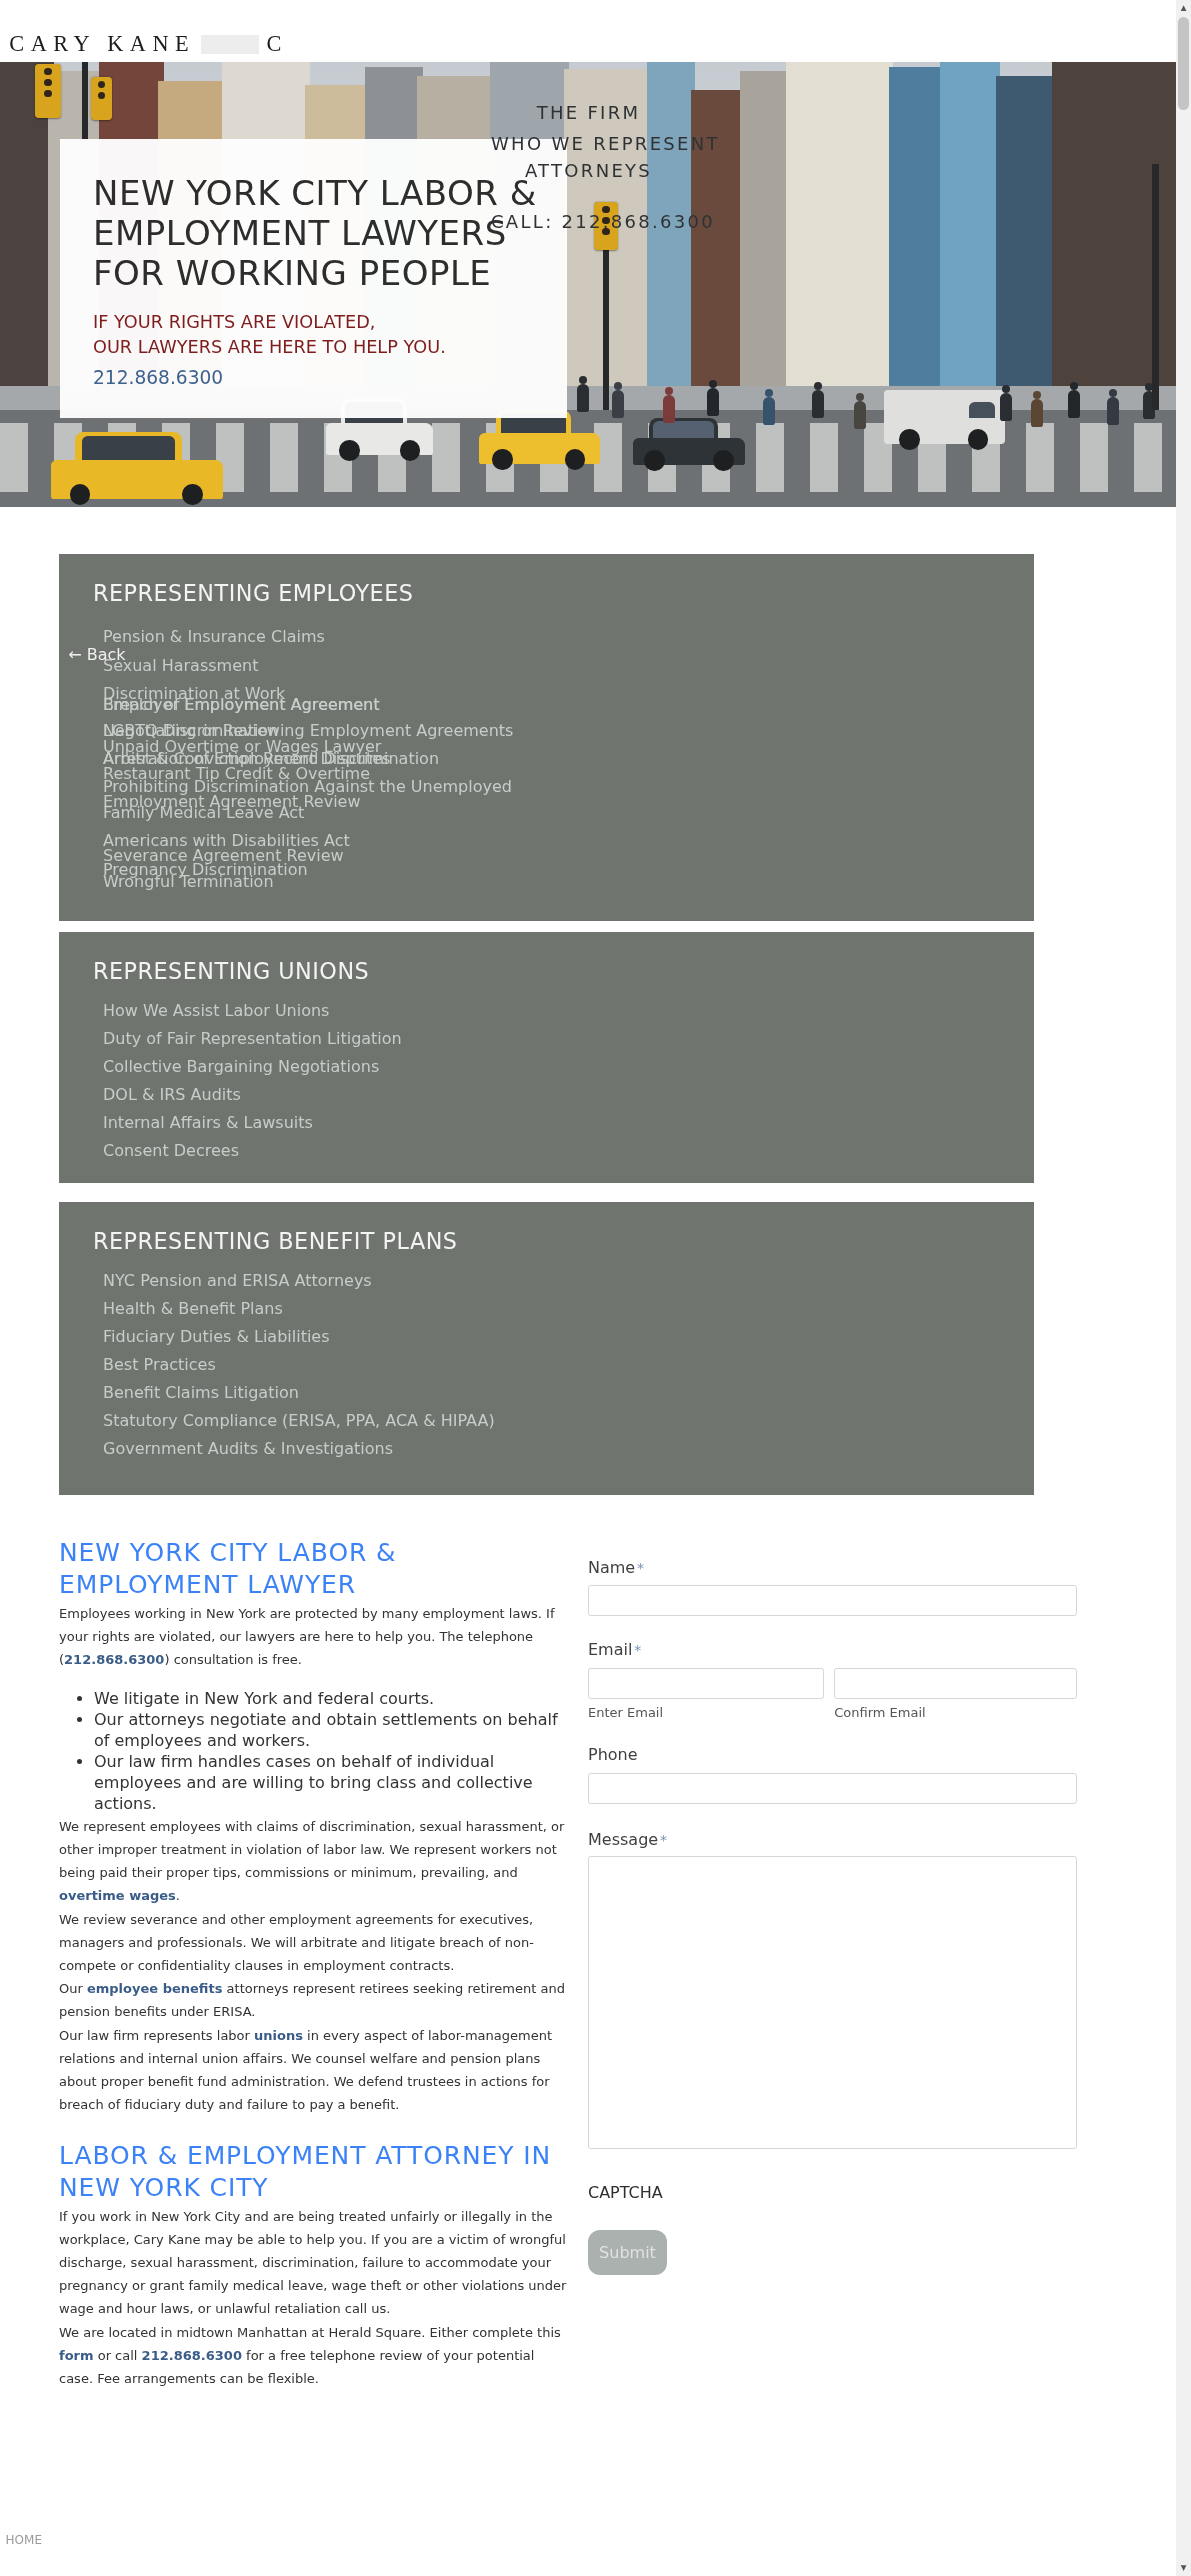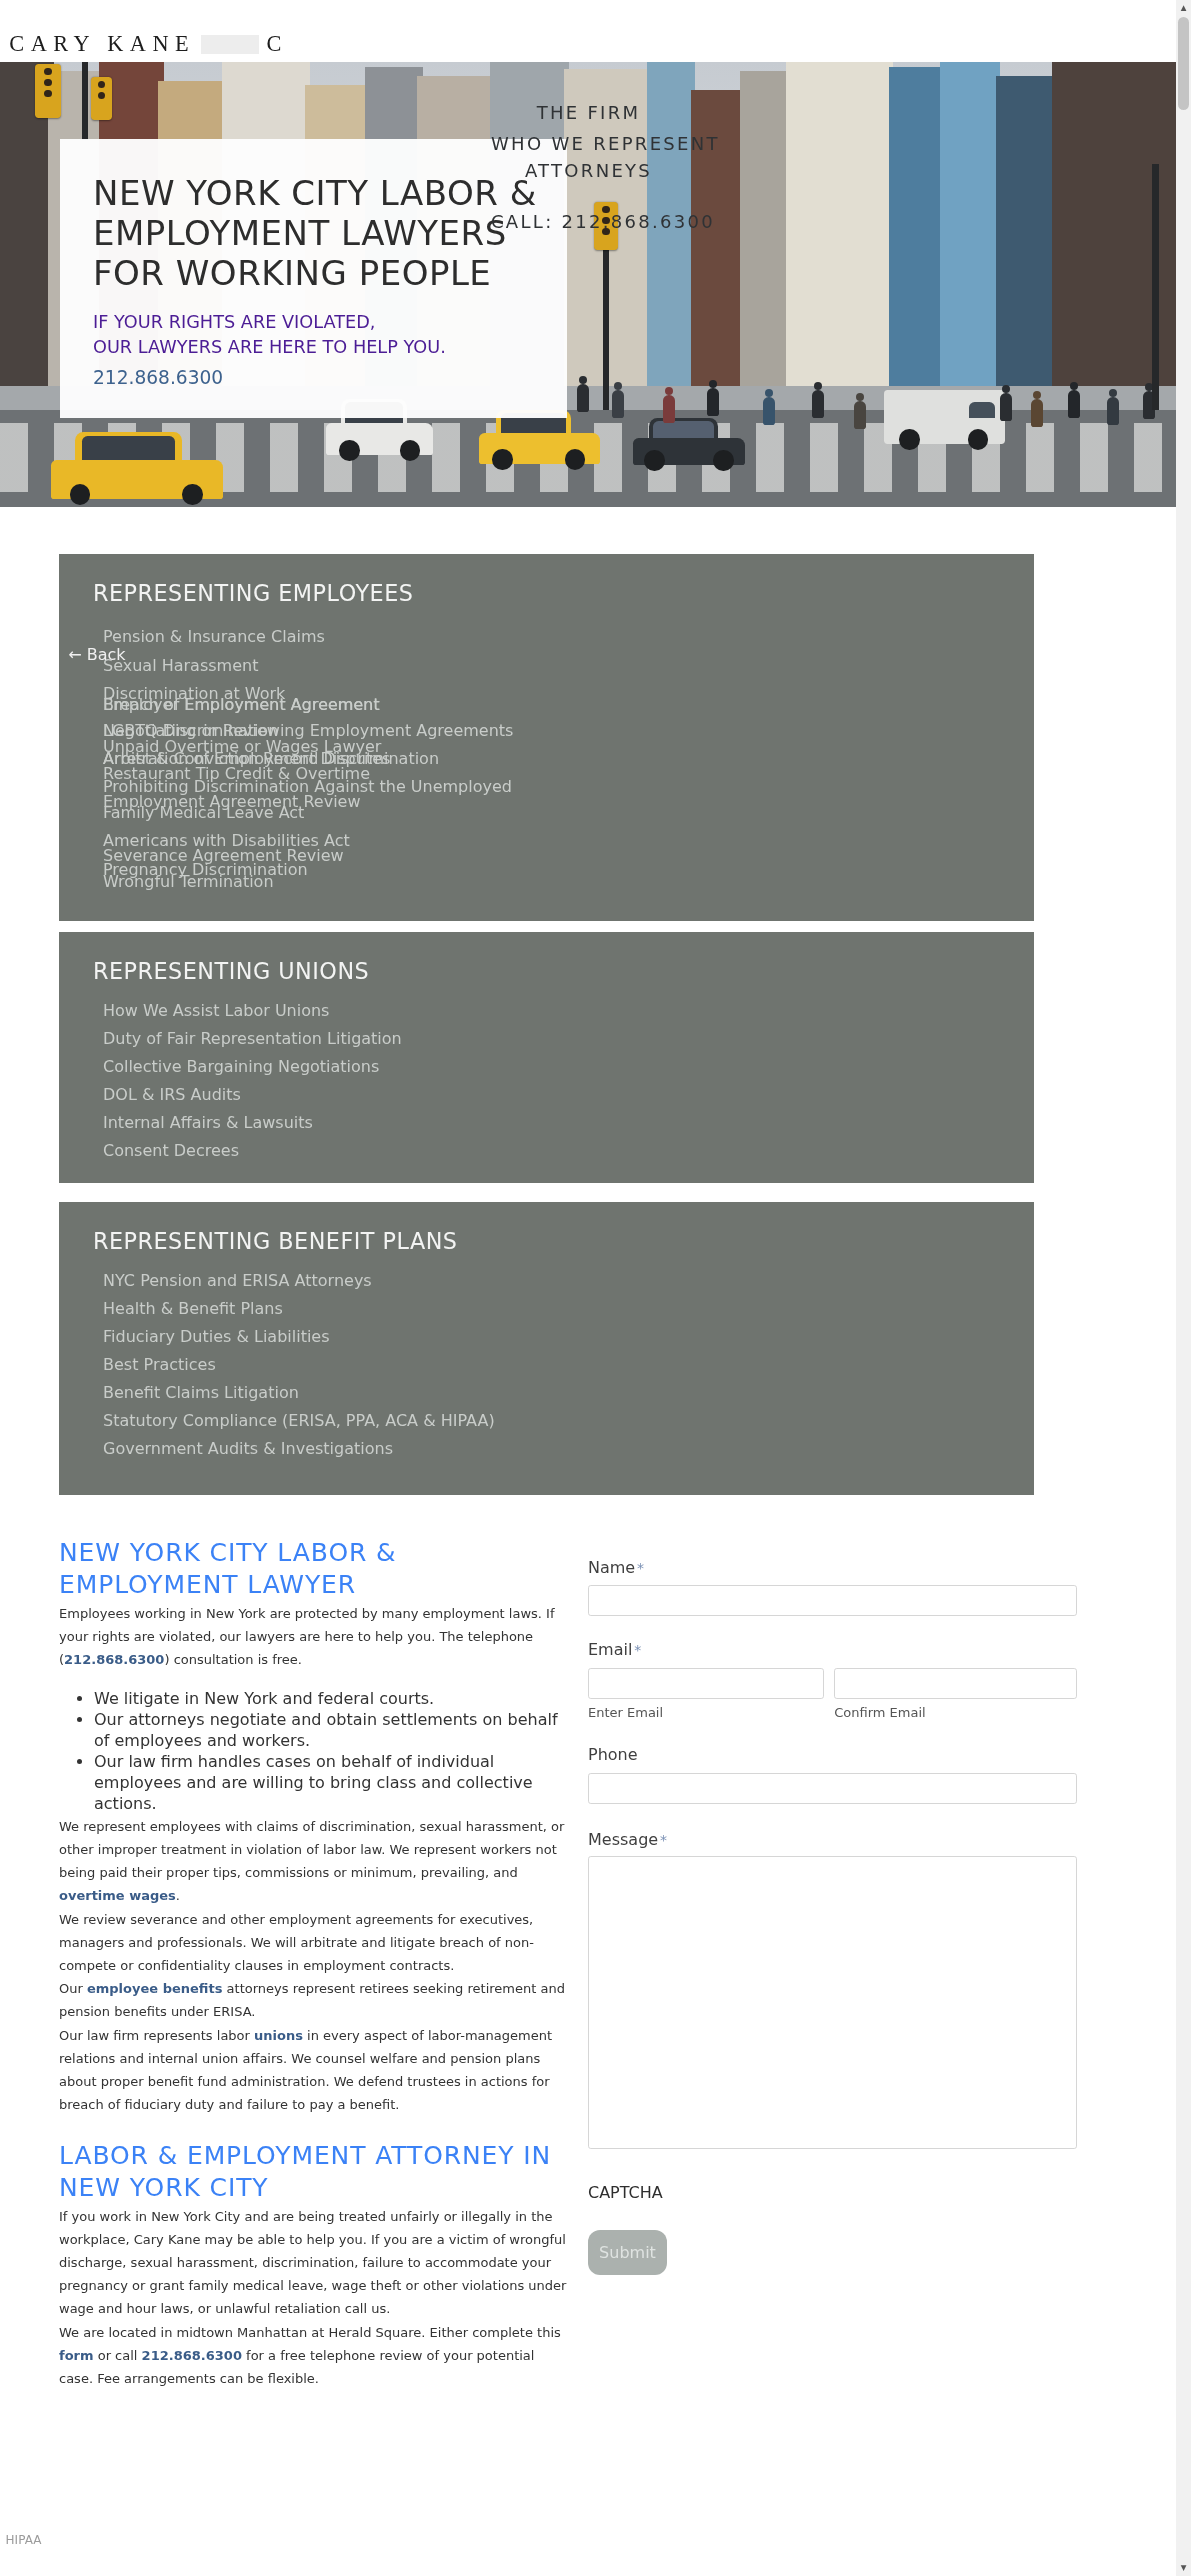--- a/index.html
+++ b/index.html
@@ -39,21 +39,21 @@
   .veh .body { position:absolute; left:0; bottom:0; width:100%; height:58%; border-radius:5.6px 7.4px 2.8px 2.8px; }
   .veh .cab { position:absolute; left:14%; top:0; width:62%; height:55%; border-radius:8.4px 8.4px 0 0; }
   .veh .glass { position:absolute; left:18%; top:6%; width:54%; height:38%; background:#394048; border-radius:5.6px 5.6px 0 0; }
   .veh .wheel { position:absolute; bottom:-5.6px; width:20.5px; height:20.5px; border-radius:50%; background:#1d1f21; }
   .ped { position:absolute; width:12px; height:28px; border-radius:5.6px 5.6px 2.8px 2.8px; }
   .ped::before { content:""; position:absolute; left:1.9px; top:-8.4px; width:8.4px; height:8.4px; border-radius:50%; background:inherit; }
 
   .hero-box { position:absolute; left:60px; top:77px; width:507px; height:279px;
       background:rgba(253,253,253,.97); padding:34px 28px 0 33px; }
   .hero-h1 { font-size:34px; line-height:40px; font-weight:400; color:#2d2d2d; letter-spacing:0.5px; }
-  .hero-sub { margin-top:17px; font-size:17.7px; line-height:25px; color:#4c1d95; }
+  .hero-sub { margin-top:17px; font-size:17.7px; line-height:25px; color:#7f1d1d; }
   .hero-phone { margin-top:6.5px; font-size:18.6px; color:#3d628e; cursor:pointer; }
 
   .hero-nav-item { position:absolute; width:195px; left:491px; text-align:center; font-size:18px;
       letter-spacing:2.3px; color:#2f3235; white-space:nowrap; cursor:pointer; }
 
   
   .menu-box { position:absolute; left:59px; width:975px; background:#6f746f; }
   .menu-title { padding:26px 0 0 34px; font-size:22.3px; letter-spacing:0.5px; color:#f3f4f3; font-weight:500; }
   .menu-list { list-style:none; margin:13px 0 0; padding:0 0 0 44px; }
   .menu-list li { font-size:16px; line-height:28px; color:#c9cdca; cursor:pointer; }
@@ -339,20 +339,20 @@
   <div class="f-label" style="margin-top:25px;">Phone</div>
   <input class="f-input" type="text" style="">
 
   <div class="f-label mt28"><span>Message</span><span class="req">*</span></div>
   <textarea class="f-textarea" style=""></textarea>
 
   <div class="captcha">CAPTCHA</div>
   <button class="submit-btn">Submit</button>
 </div>
 
-<div class="footer-home">HIPAA</div>
+<div class="footer-home">HOME</div>
 
 <div class="scrollbar">
   <div class="sb-btn sb-up">▲</div>
   <div class="sb-thumb"></div>
   <div class="sb-btn sb-down">▼</div>
 </div>
 
 
 </body></html>

